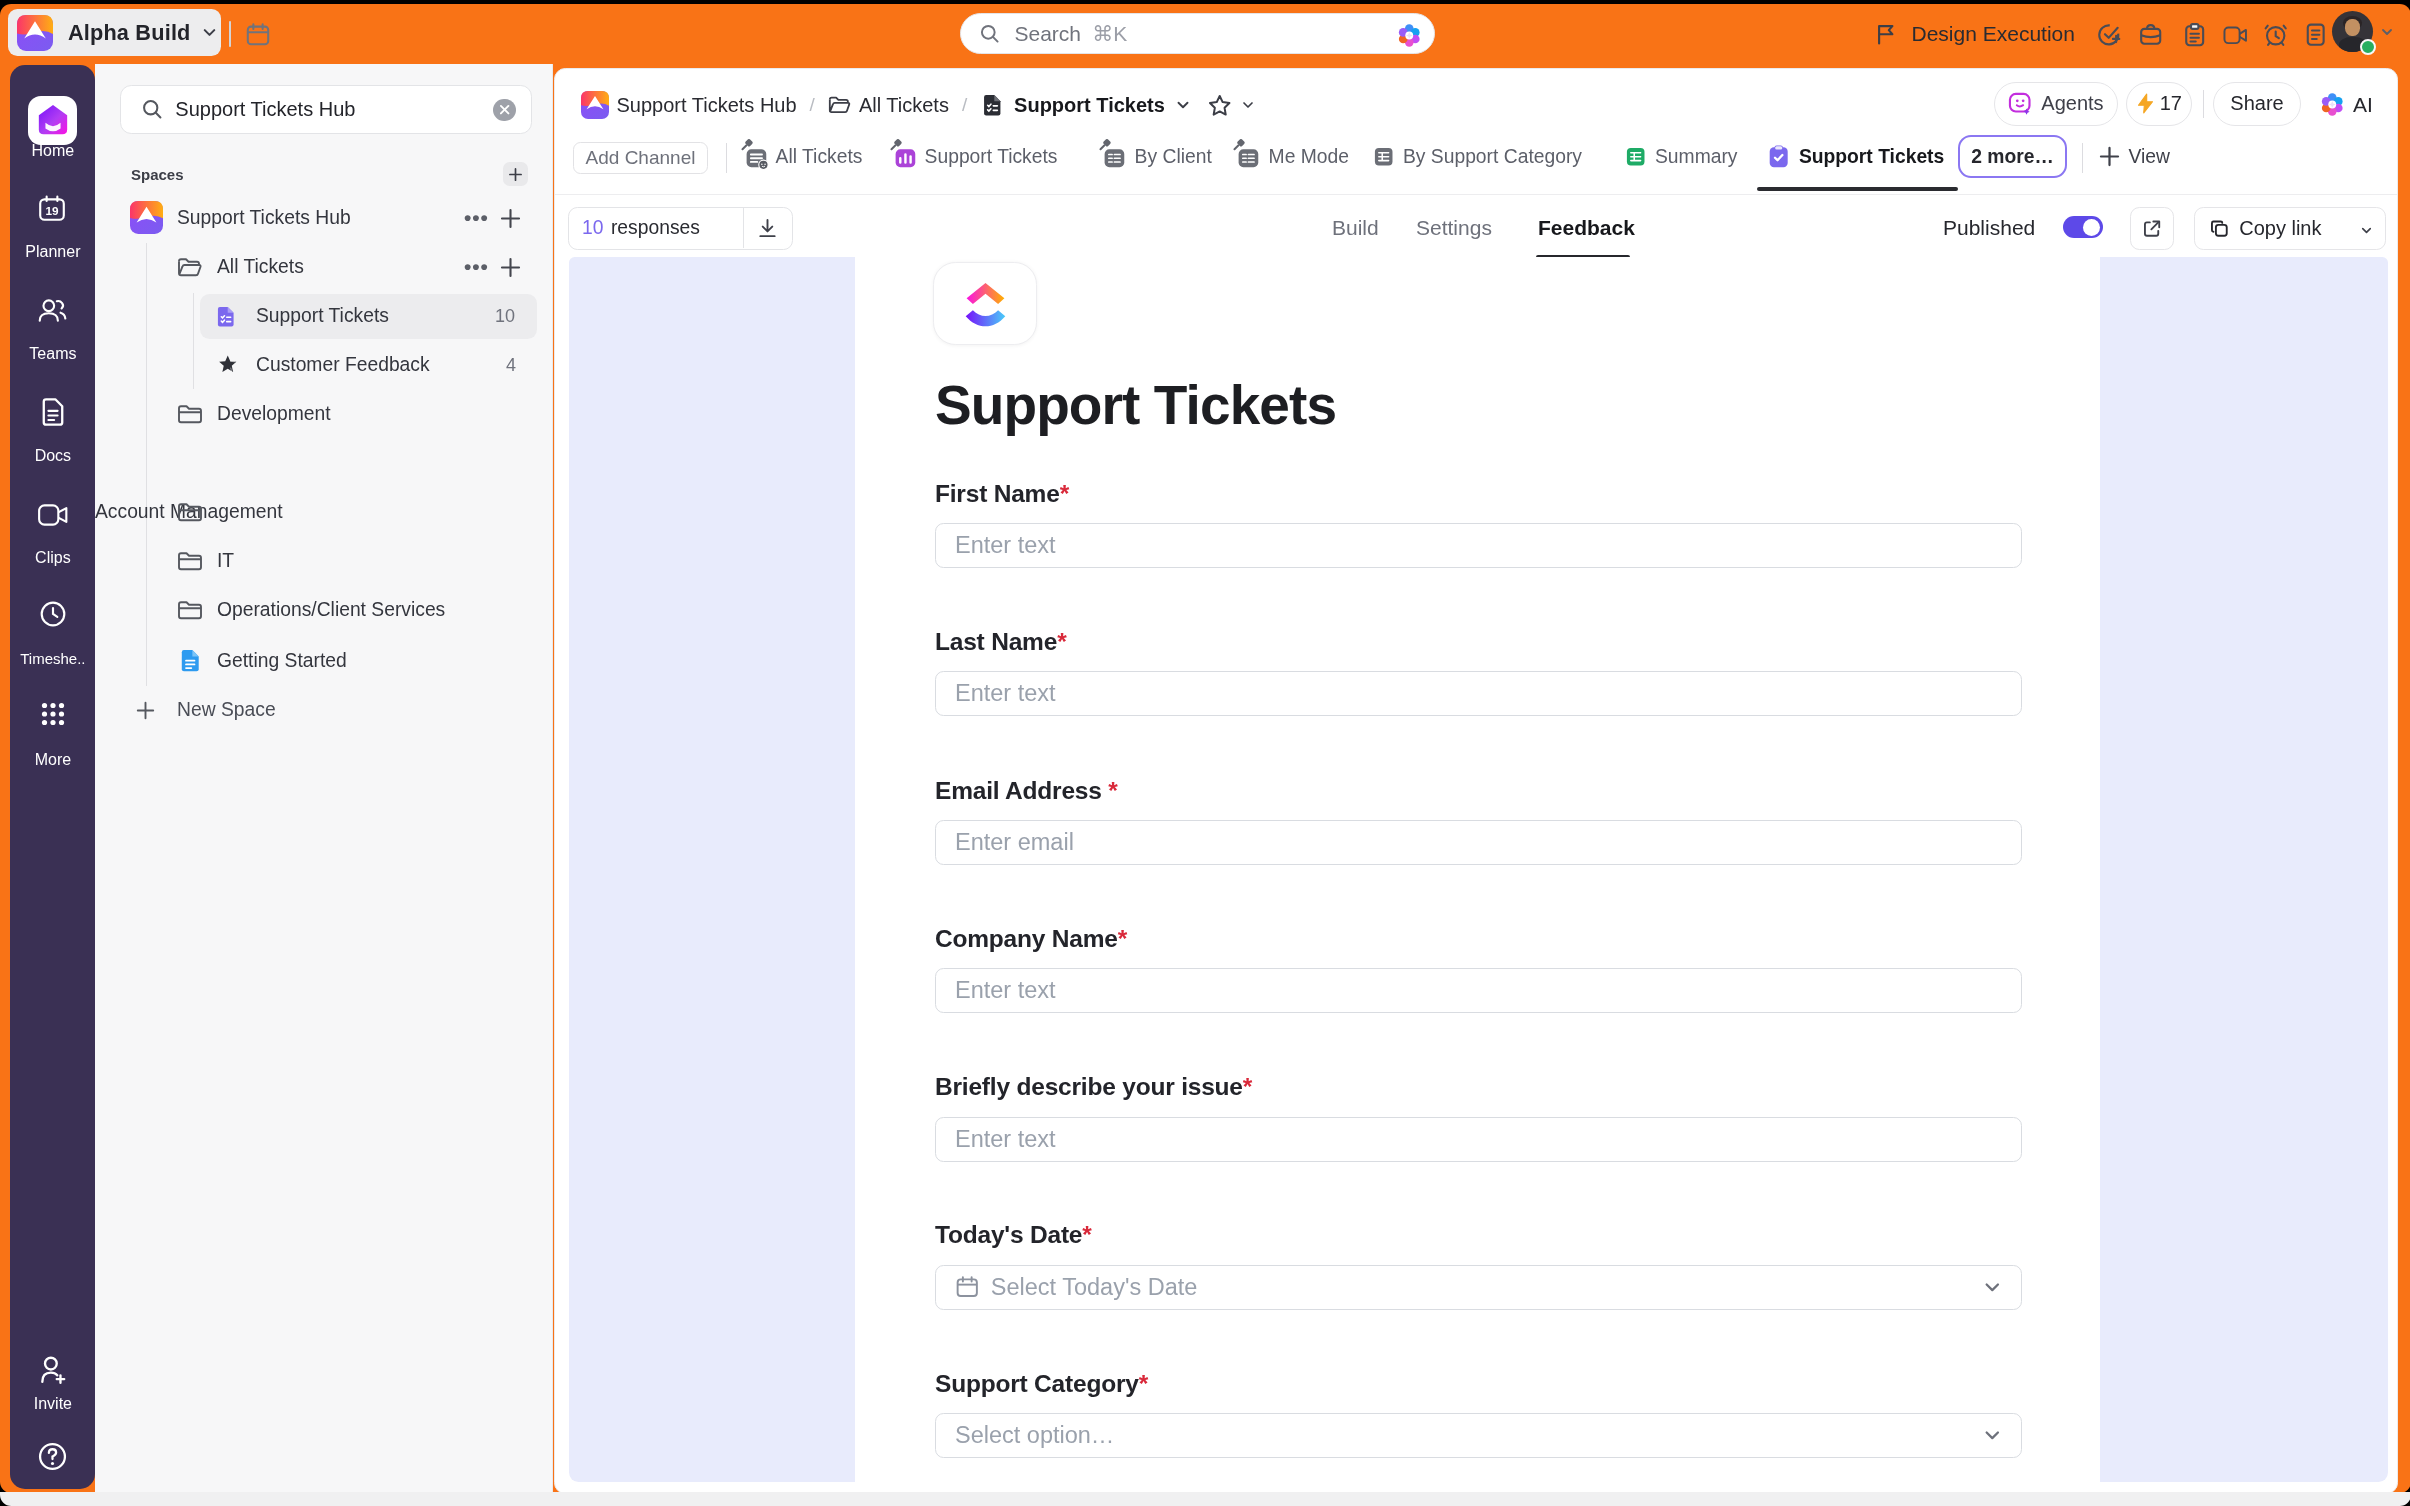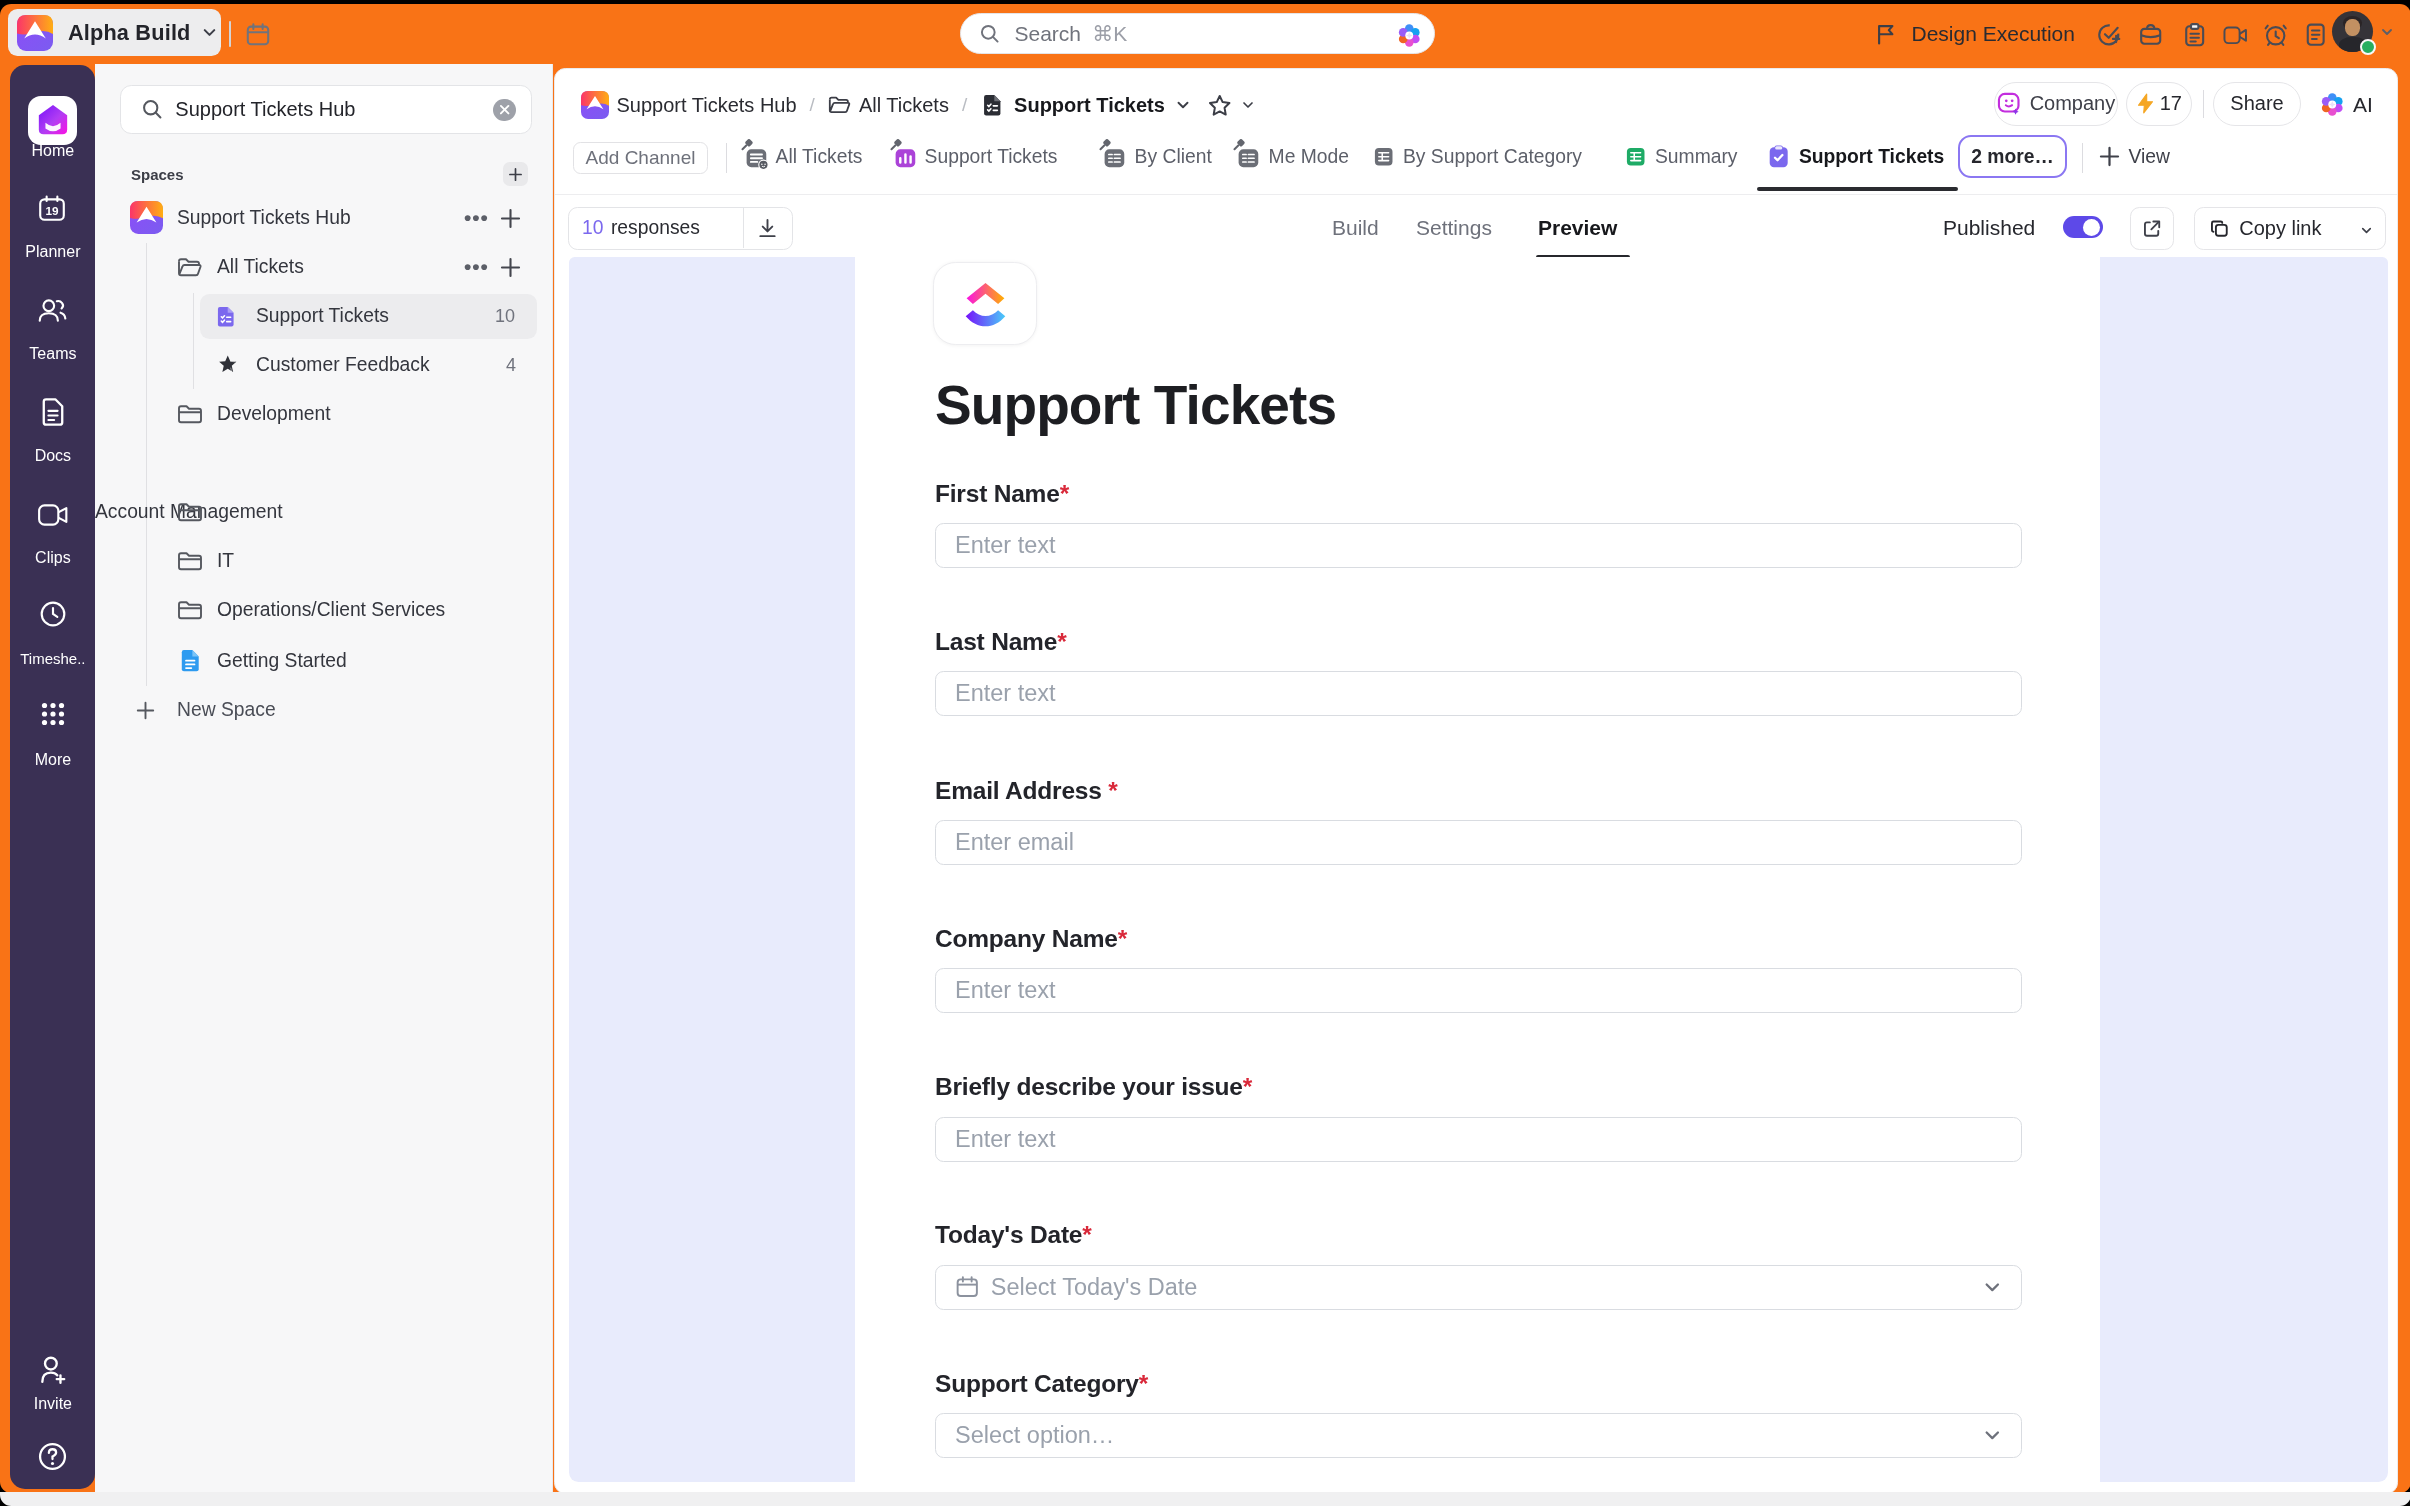--- a/index.html
+++ b/index.html
@@ -380,21 +380,21 @@
     </div>
 
     <div class="btn-o abs" style="left:1439px;top:13px;width:124px;height:44px;border-radius:22.6px">
       <svg width="25.4" height="25.4" viewBox="0 0 26 26">
           <rect x="2" y="3" width="20" height="18" rx="6" fill="none" stroke="#c32ede" stroke-width="2.2"></rect>
           <circle cx="9.5" cy="10" r="1.4" fill="#c32ede"></circle>
           <circle cx="15.5" cy="10" r="1.4" fill="#c32ede"></circle>
           <path d="M9 14.5 Q12 17 15.5 14.5" fill="none" stroke="#c32ede" stroke-width="2" stroke-linecap="round"></path>
           <path d="M19 18 l1 2.2 2.2 1 -2.2 1 -1 2.2 -1-2.2 -2.2-1 2.2-1 Z" fill="#8e35e8"></path>
         </svg>
-      <span style="font-size:20px;color:#3f4049;margin-left:7.5px">Company</span>
+      <span style="font-size:20px;color:#3f4049;margin-left:7.5px">Agents</span>
     </div>
     <div class="btn-o abs" style="left:1571px;top:13px;width:66px;height:44px;border-radius:22.6px">
       <svg width="19" height="21" viewBox="0 0 16 18">
           <path d="M9 1 L2 10.5 H7 L6.5 17 L14 7.5 H9 Z" fill="#f5a623" stroke="#f5a623" stroke-linejoin="round"></path>
         </svg>
       <span style="font-size:20px;color:#26272d;margin-left:4.7px">17</span>
     </div>
     <div class="abs" style="left:1648px;top:21px;width:1.4px;height:28px;background:#dcdce0"></div>
     <div class="btn-o abs" style="left:1658px;top:13px;width:88px;height:44px;border-radius:22.6px">
         <span style="font-size:20px;color:#26272d">Share</span>
@@ -494,21 +494,21 @@
         <span style="font-size:19.3px;color:#7b68ee;margin-left:13px;font-weight:500">10</span>
         <span style="font-size:19.3px;color:#2a2b31;margin-left:7.5px">responses</span>
         <div style="position:absolute;left:174px;top:0;width:1.4px;height:40px;background:#e3e4e7"></div>
         <svg style="position:absolute;left:188px;top:10.4px" width="21" height="21" viewBox="0 0 22 22">
             <path d="M11 2 v11 M6 9 l5 5 5-5" fill="none" stroke="#3f414a" stroke-width="2" stroke-linecap="round" stroke-linejoin="round"></path>
             <path d="M3.5 19 h15" stroke="#3f414a" stroke-width="2" stroke-linecap="round"></path>
           </svg>
       </div>
       <span class="abs" style="left:777px;top:21px;font-size:21px;color:#6e717b">Build</span>
       <span class="abs" style="left:861px;top:21px;font-size:21px;color:#6e717b">Settings</span>
-      <span class="abs" style="left:983px;top:21px;font-size:21px;font-weight:bold;color:#17181c">Preview</span>
+      <span class="abs" style="left:983px;top:21px;font-size:21px;font-weight:bold;color:#17181c">Feedback</span>
       <div class="abs" style="left:981px;top:60px;width:94px;height:4.2px;background:#26272c;border-radius:2.8px"></div>
       <span class="abs" style="left:1388px;top:21px;font-size:21px;color:#26272d">Published</span>
       <div class="abs" style="left:1508px;top:21px;width:40px;height:22.6px;background:#5d49e8;border-radius:11.3px">
           <div style="position:absolute;right:2.8px;top:2.8px;width:17px;height:17px;border-radius:50%;background:#fff"></div>
         </div>
       <div class="btn-o abs" style="left:1575px;top:12.2px;width:44px;height:43px;border-radius:9.4px">
         <svg width="21.7" height="21.7" viewBox="0 0 22 22">
             <path d="M9 4.5 H6 Q4 4.5 4 6.5 V16 Q4 18 6 18 H15.5 Q17.5 18 17.5 16 V13" fill="none" stroke="#3f414a" stroke-width="1.9" stroke-linecap="round"></path>
             <path d="M12.5 3.5 h6 v6" fill="none" stroke="#3f414a" stroke-width="1.9" stroke-linecap="round" stroke-linejoin="round"></path>
             <path d="M18 4 L10.5 11.5" stroke="#3f414a" stroke-width="1.9" stroke-linecap="round"></path>

